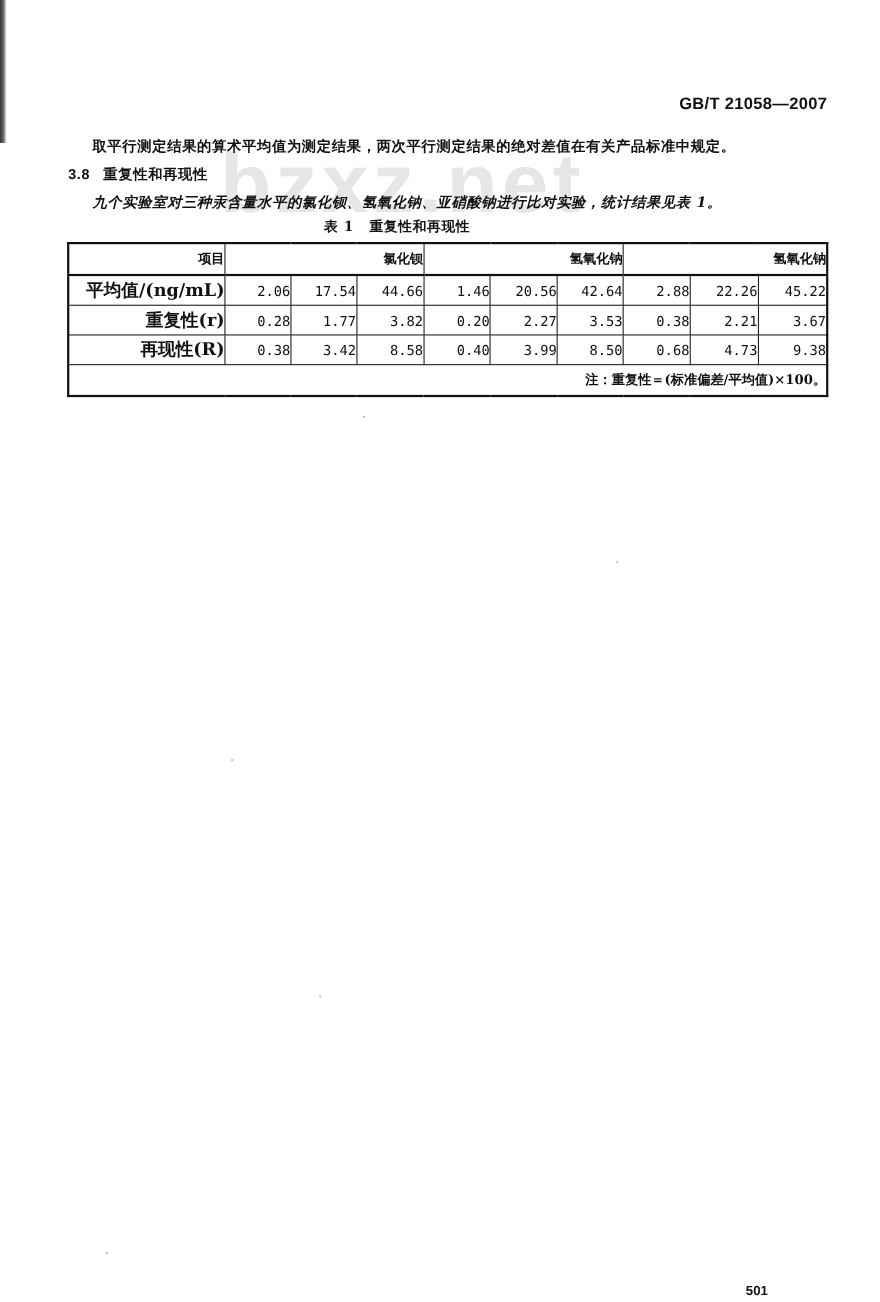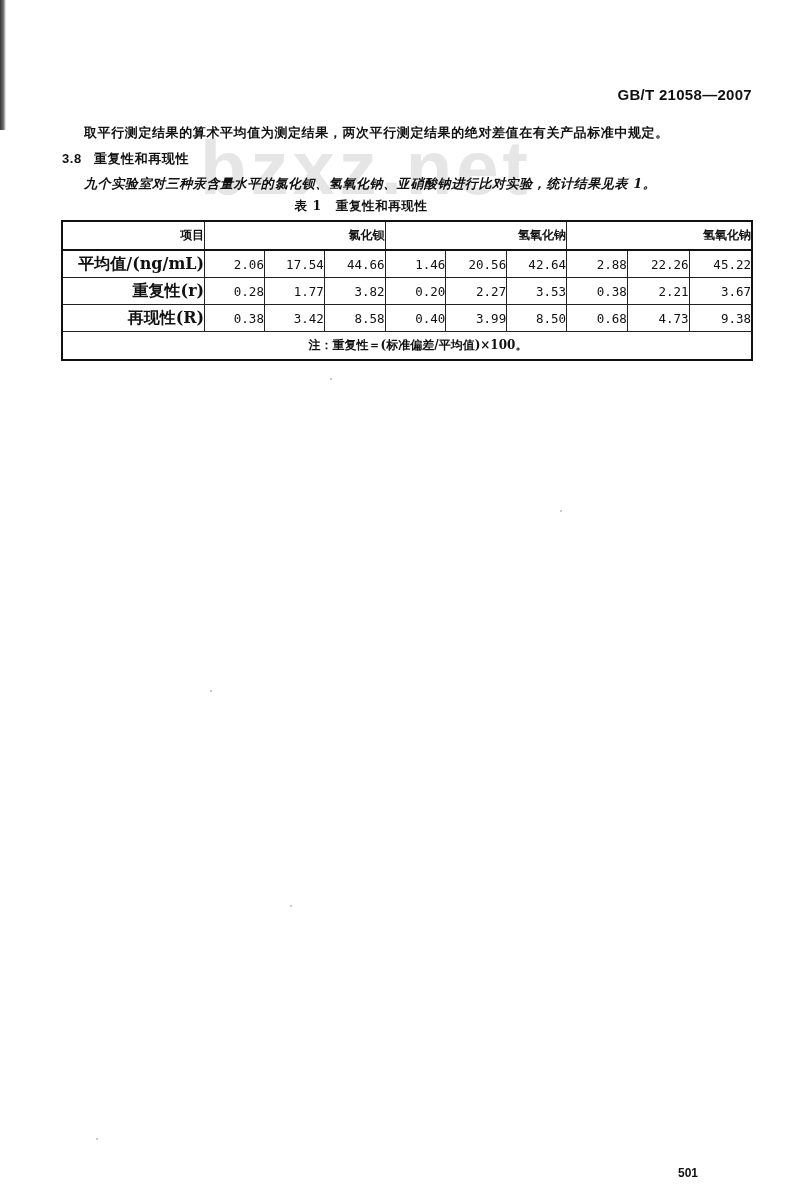--- a/index.html
+++ b/index.html
@@ -32,21 +32,21 @@
     position: absolute; left: 61px; top: 220px; width: 692px; border-collapse: collapse; z-index: 1;
     font-size: 12px; font-weight: bold;
   }
   table.data td, table.data th {
     border: 1px solid #222; text-align: right; padding: 0; height: 26px;
   }
   table.data { border: 2px solid #111; }
   table.data tr.head th { height: 27px; border-bottom: 2px solid #111; font-size: 12px; }
   table.data td.num { font-family: "DejaVu Sans Mono", "Liberation Mono", monospace; font-size: 12.5px; font-weight: normal; }
   table.data td.rowlabel { font-size: 16px; margin-left: 36px; }
-  table.data td.note { text-align: center; padding-left: 22px; height: 27px; font-size: 12px; }
+  table.data td.note { text-align: right; padding-left: 22px; height: 27px; font-size: 12px; }
   .pageno {
     position: absolute; left: 678px; top: 1166px;
     font-family: "Liberation Sans", sans-serif; font-weight: bold; font-size: 12px;
   }
   .scan-dot { position: absolute; width: 2px; height: 2px; background: #bbb; border-radius: 1px; }
 </style>
 </head>
 <body>
 
 <div class="left-edge"></div>

